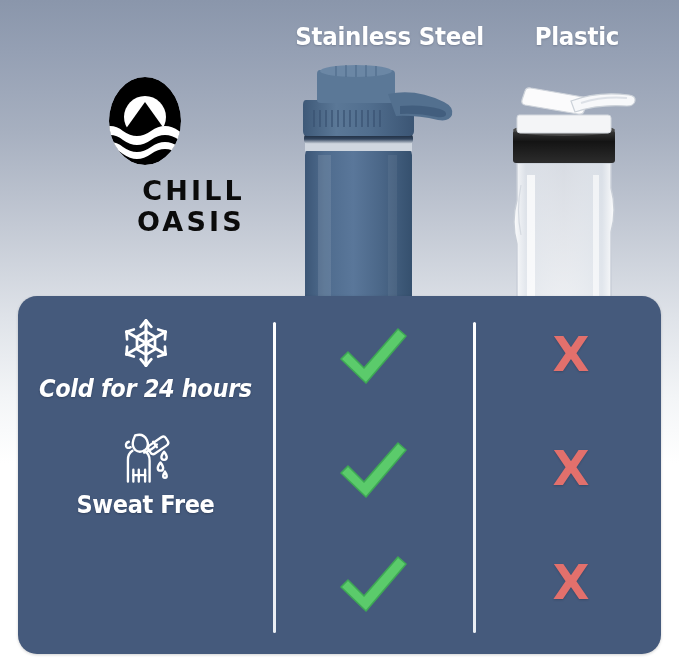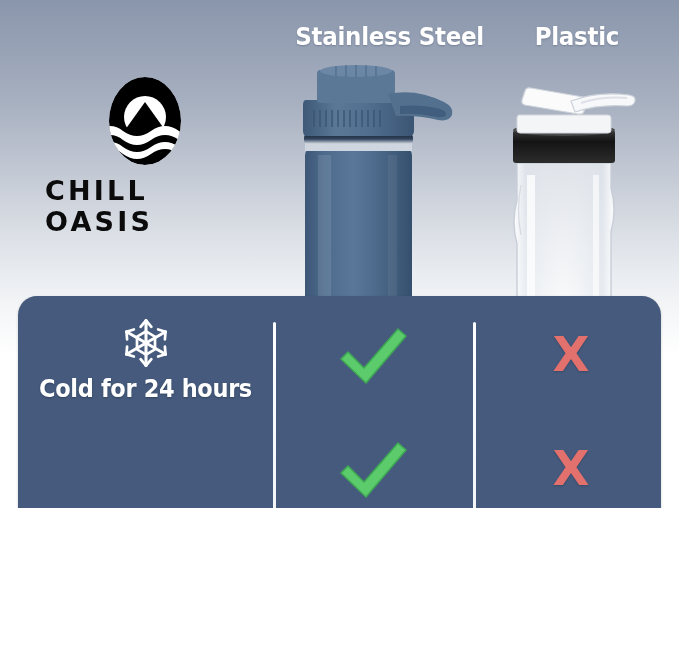--- a/index.html
+++ b/index.html
@@ -3,21 +3,21 @@
 <meta charset="utf-8">
 <style>
   * { margin:0; padding:0; box-sizing:border-box; }
   html, body { width:679px; height:662px; overflow:hidden; }
   body {
     font-family:"Liberation Sans", sans-serif;
     background:#ffffff;
     position:relative;
   }
   #stage {
-    position:absolute; left:0; top:0; width:679px; height:508px;
+    position:absolute; left:0; top:0; width:679px; height:662px;
     background:linear-gradient(to bottom,
       #8a96ab 0%, #95a0b4 8%, #a7b0c0 20%, #c3c9d4 34%,
       #dfe3e9 48%, #f3f5f7 60%, #ffffff 70%, #ffffff 100%);
     overflow:hidden;
   }
 
   
   .col-header {
     position:absolute;
     color:#ffffff;
@@ -30,21 +30,21 @@
     transform:scaleX(0.92);
     transform-origin:center;
   }
   #hdr-steel { left:287px; top:22px; }
   #hdr-plastic { left:531px; top:22px; }
 
   
   #brand { position:absolute; left:45px; top:75px; width:200px; }
   #brand-mark { width:90px; height:92px; margin:0 auto; display:block; }
   #brand-name {
-    text-align:left; margin-top:8px;
+    text-align:right; margin-top:8px;
     font-family:"DejaVu Sans", sans-serif;
     font-size:27px; font-weight:bold; color:#0b0b0b;
     letter-spacing:3.2px;
   }
 
   
   .bottle { position:absolute; }
   #bottle-steel { left:288px; top:60px; width:190px; height:290px; }
   #bottle-plastic { left:495px; top:75px; width:165px; height:275px; }
 
@@ -58,21 +58,21 @@
   }
   .divider {
     position:absolute; top:26px; width:3px; height:311px;
     background:linear-gradient(to bottom,#ffffff,#e9edf3);
     border-radius:2px;
   }
   #div-1 { left:255px; }
   #div-2 { left:455px; }
 
   .row { position:absolute; left:0; width:255px; }
-  #row-0 { top:20px; }
+  #row-0 { top:20px;font-style:italic; }
   #row-1 { top:134px; }
   #row-2 { top:248px; }
 
   .feat-icon { display:block; margin:0 auto; }
   .feat-label {
     text-align:center;
     color:#ffffff;
     font-family:"DejaVu Sans", sans-serif;
     font-weight:bold;
     font-size:25px;
@@ -247,20 +247,46 @@
             <line x1="8.3" y1="42.5" x2="16.5" y2="45"></line>
               <line x1="8.3" y1="42.5" x2="9" y2="34"></line>
             <line x1="51.7" y1="17.5" x2="43.5" y2="15"></line>
               <line x1="51.7" y1="17.5" x2="51" y2="26"></line>
           </g>
         </g>
       </svg>
       <div class="feat-label">Cold for 24 hours</div>
     </div>
 
+    <div class="row" id="row-1">
+      <svg class="feat-icon" width="58" height="56" viewBox="0 0 64 62">
+        <g stroke="#ffffff" stroke-width="2.6" fill="none" stroke-linecap="round" stroke-linejoin="round">
+
+          <path d="M20 6 q9 -3 13 5 q3 7 -2 11 q-6 4 -11 0 q-4 -4 -2 -11 Z"></path>
+
+          <path d="M13 13 q-4 1 -3 5 q1 3 5 1"></path>
+
+          <path d="M17 23 q-5 3 -5 10 l0 24"></path>
+          <path d="M30 23 q6 3 6 11 l0 23"></path>
+
+          <path d="M18 44 l0 13 M24 44 l0 13 M31 44 l0 13"></path>
+          <path d="M18 50 l13 0"></path>
+
+          <path d="M30 25 q9 -3 14 -9"></path>
+
+          <path d="M36 17 l13 -9 q3 -2 5 1 l2 3 q2 3 -1 5 l-13 9 q-3 2 -5 -1 l-2 -3 q-2 -3 1 -5 Z"></path>
+          <path d="M40 13 l4 6"></path>
+
+          <path d="M52 24 q3 4 3 6 q0 3 -3 3 q-3 0 -3 -3 q0 -2 3 -6 Z"></path>
+          <path d="M48 36 q3 4 3 6 q0 3 -3 3 q-3 0 -3 -3 q0 -2 3 -6 Z"></path>
+          <path d="M53 46 q2 3 2 5 q0 2 -2 2 q-2 0 -2 -2 q0 -2 2 -5 Z"></path>
+        </g>
+      </svg>
+      <div class="feat-label">Sweat Free</div>
+    </div>
 
 
     <div class="mark-cell col-yes" id="y0">
       <svg width="76" height="62" viewBox="0 0 76 62">
         <path d="M6 33 L13 26 L29 42 L63 3 L71 10 L31 57 Z" fill="#5BCB6B" stroke="#3EA855" stroke-width="1.6" stroke-linejoin="round"></path>
       </svg>
     </div>
     <div class="mark-cell col-yes" id="y1">
       <svg width="76" height="62" viewBox="0 0 76 62">
         <path d="M6 33 L13 26 L29 42 L63 3 L71 10 L31 57 Z" fill="#5BCB6B" stroke="#3EA855" stroke-width="1.6" stroke-linejoin="round"></path>

